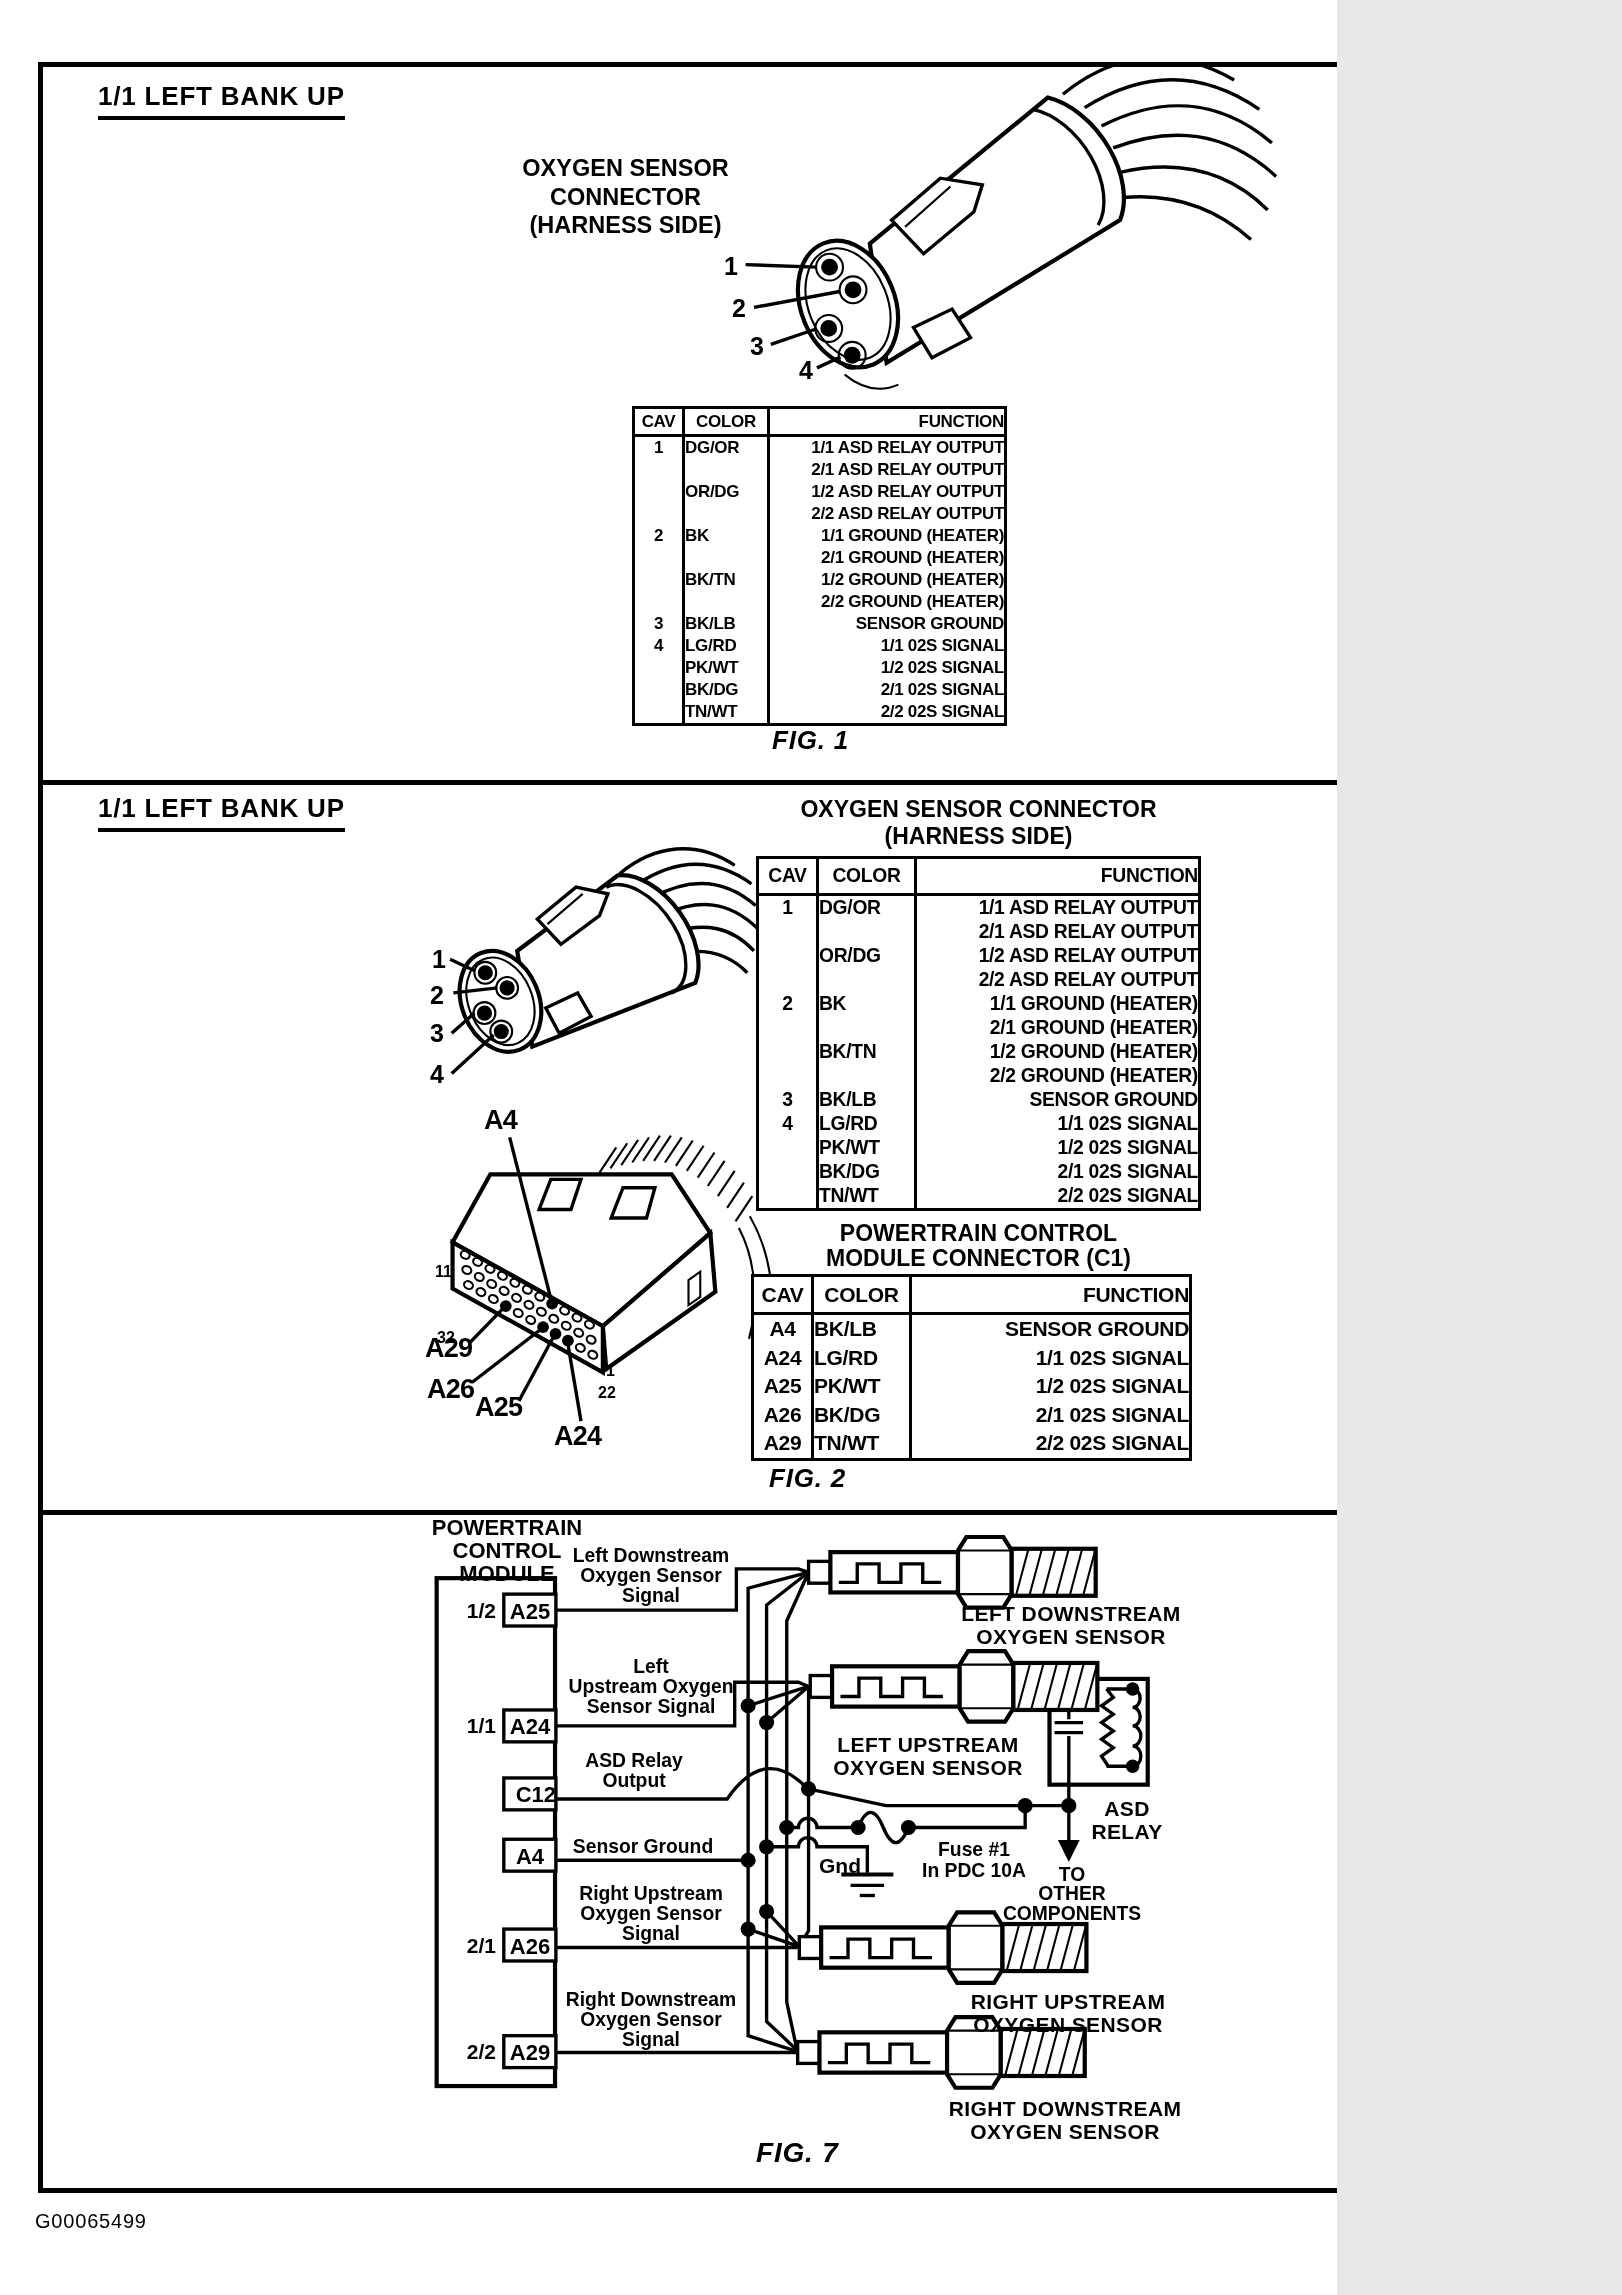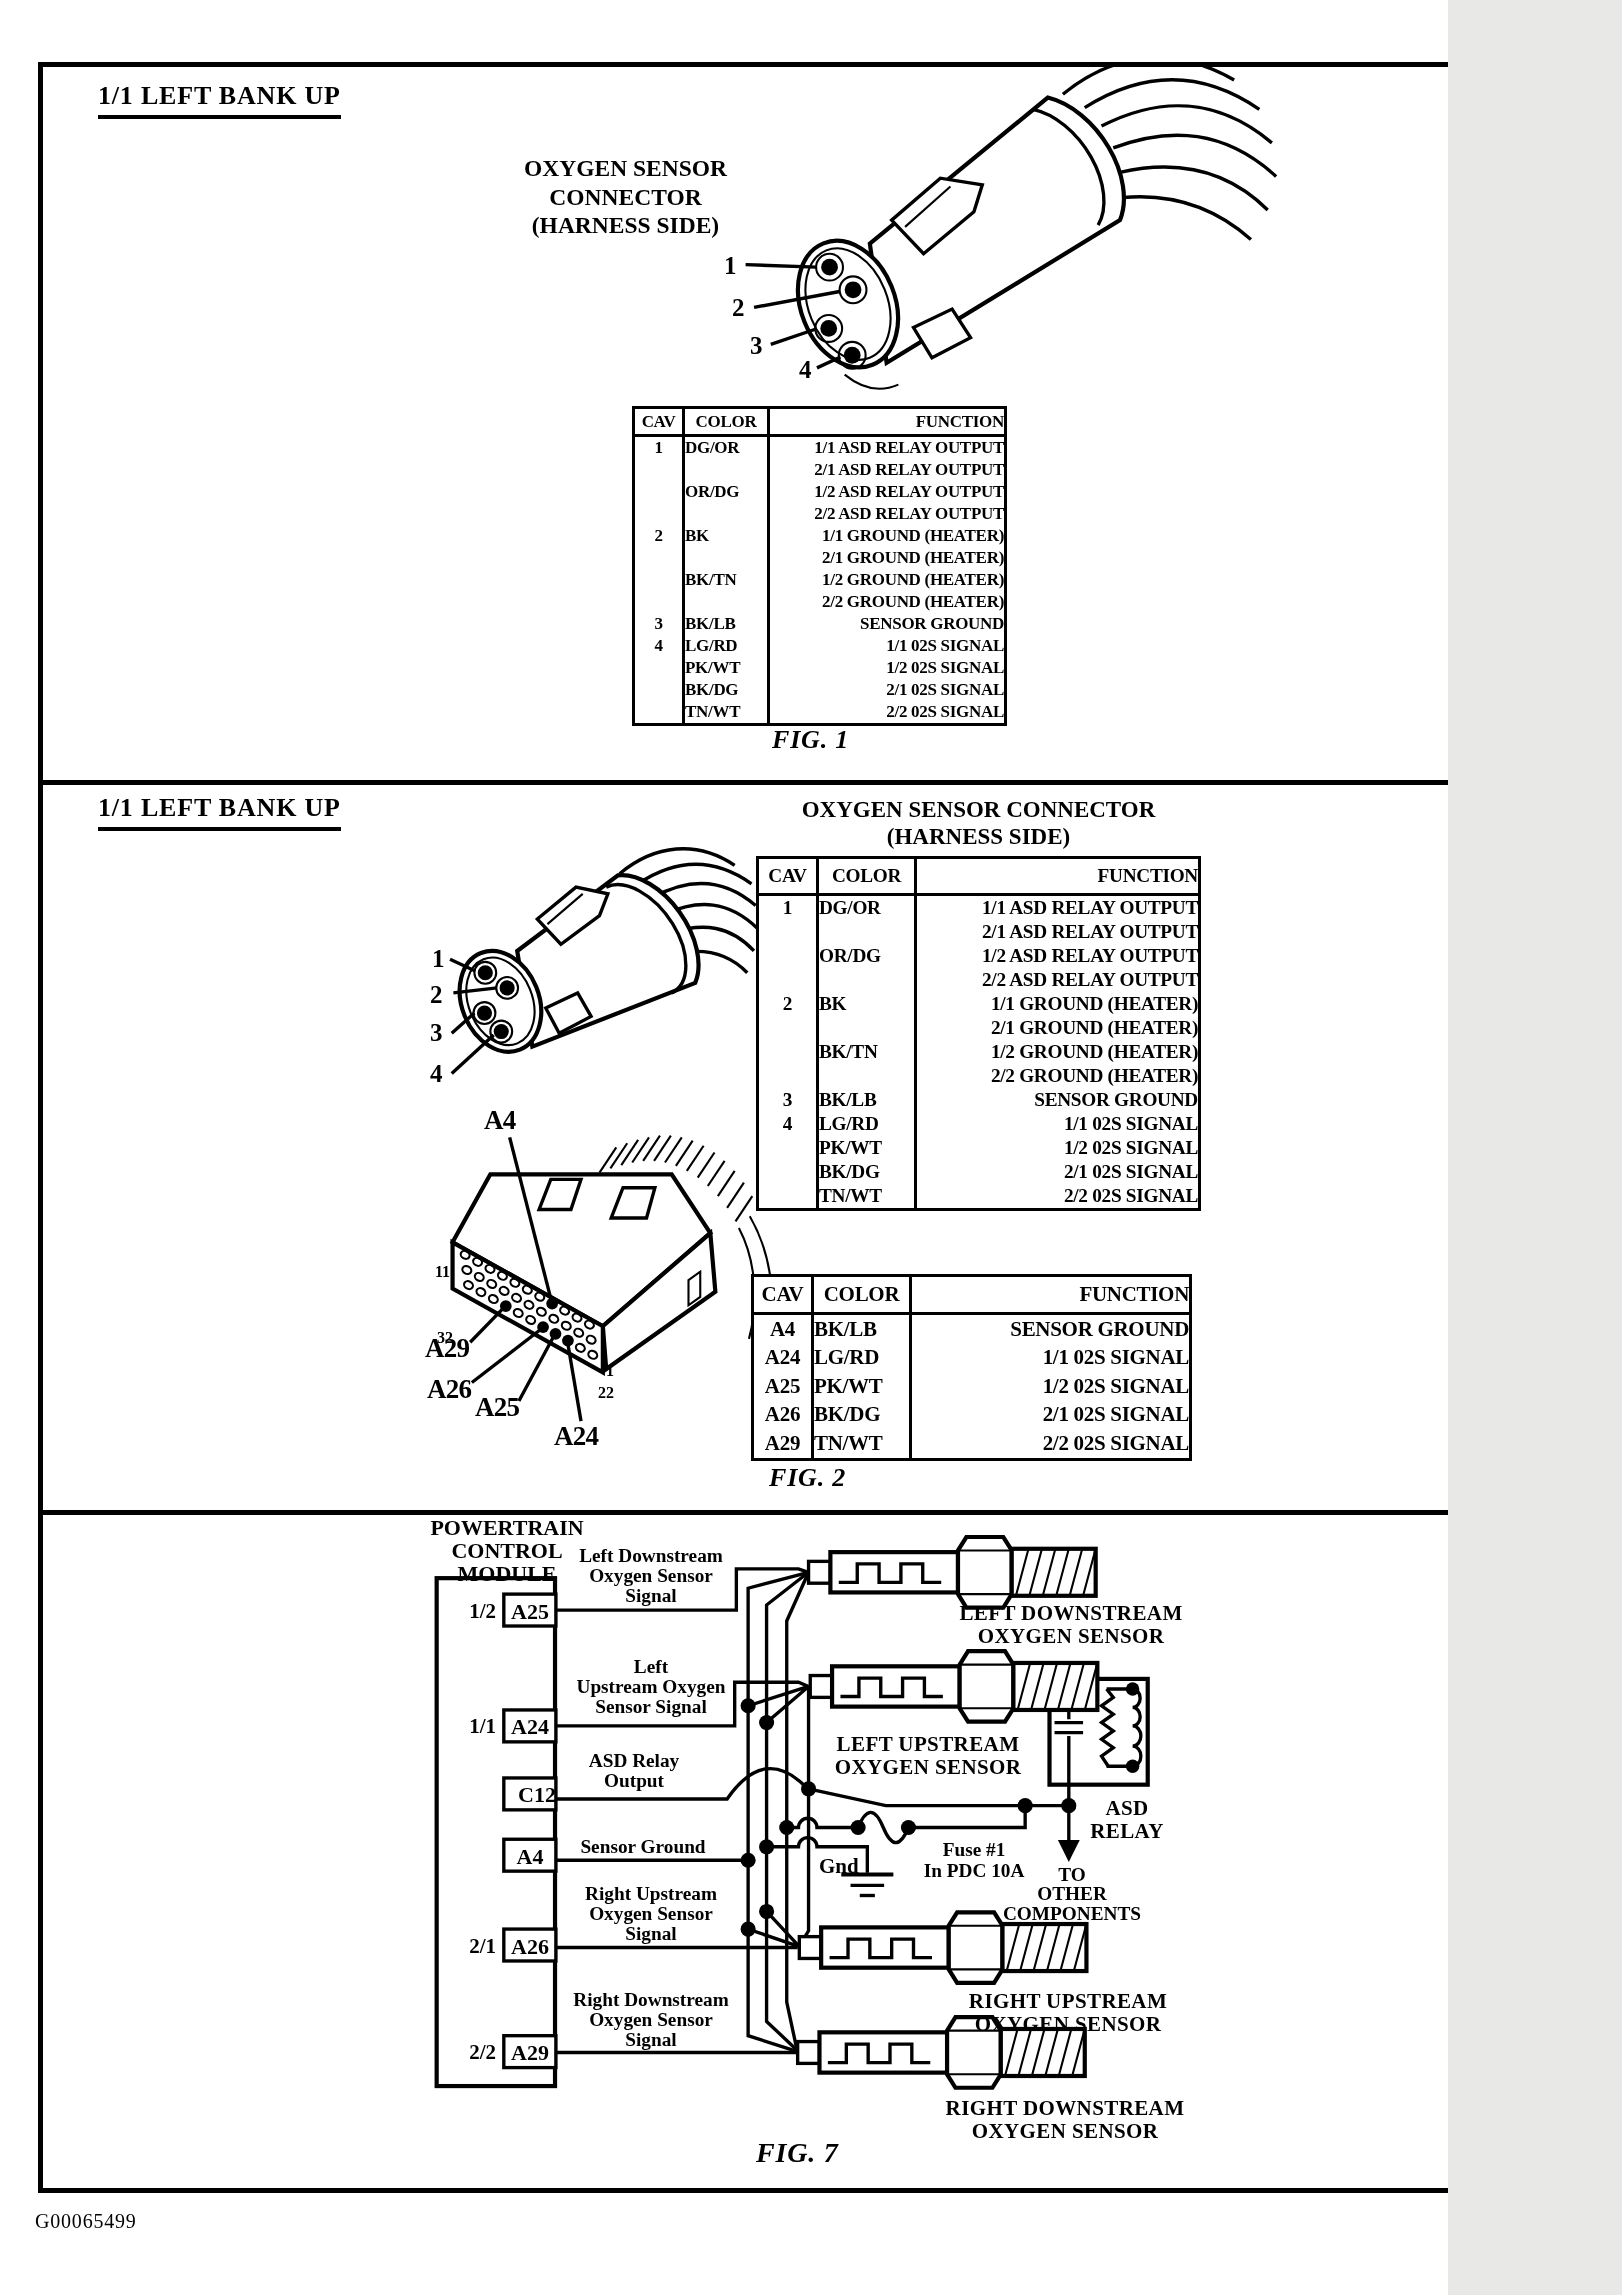--- a/index.html
+++ b/index.html
@@ -1,17 +1,17 @@
 <!DOCTYPE html>
 <html style="font-size:13.4px"><head>
 <meta charset="utf-8">
 <style>
   html,body{margin:0;padding:0;background:#e8e8e6;}
-  .page{position:relative;width:1448px;height:2295px;background:#ffffff;
-        font-family:Liberation Serif, serif;color:#000;overflow:hidden;}
+  .page{position:relative;width:1337px;height:2295px;background:#ffffff;
+        font-family:Liberation Sans, sans-serif;color:#000;overflow:hidden;}
   .frame{position:absolute;left:38px;top:62px;width:1552px;height:2131px;
          border:5.9px solid #000;box-sizing:border-box;}
   .divider{position:absolute;left:38px;width:1552px;height:5px;background:#000;}
   .abs{position:absolute;}
   .b{font-weight:bold;}
   .sec-title{position:absolute;font-size:26px;font-weight:bold;letter-spacing:0.8px;
              border-bottom:4.2px solid #000;padding-bottom:4.2px;white-space:nowrap;}
   .clabel{position:absolute;text-align:center;font-weight:bold;}
   .fig-cap{position:absolute;font-size:26px;font-weight:bold;font-style:italic;letter-spacing:0.8px;}
   svg{position:absolute;left:0;}
@@ -402,20 +402,24 @@
         </tr>
 
         <tr>
           <td class="c-cav"></td>
           <td class="c-color">TN/WT</td>
           <td class="c-fn">2/2 02S SIGNAL</td>
         </tr>
       </tbody>
   </table>
 
+  <div class="clabel" style="left:760px;top:1221px;width:437px;font-size:23px;line-height:25px;">
+    <div>POWERTRAIN CONTROL</div>
+    <div>MODULE CONNECTOR (C1)</div>
+  </div>
 
   <table class="dtable t3" style="left:751px;top:1274px;width:438px;">
     <colgroup>
         <col style="width:60px">
         <col style="width:98px">
         <col style="width:280px">
       </colgroup>
     <thead>
       <tr>
         <th class="c-cav">CAV</th>

